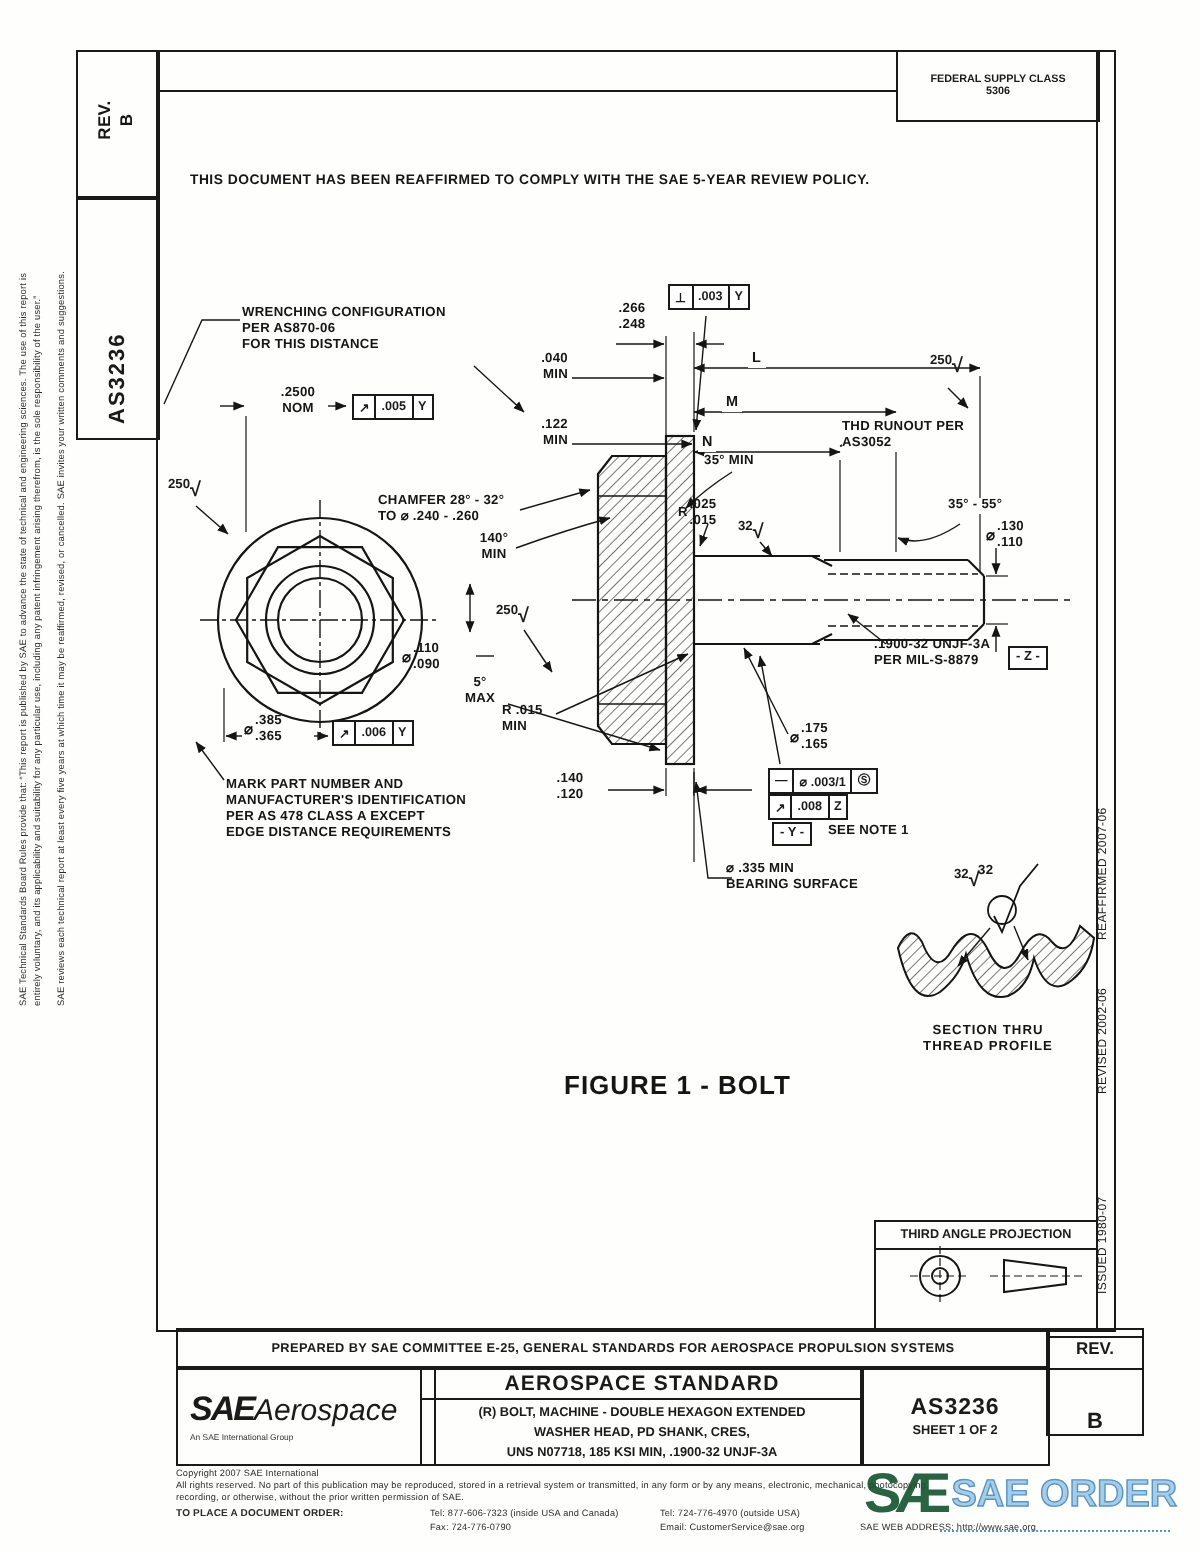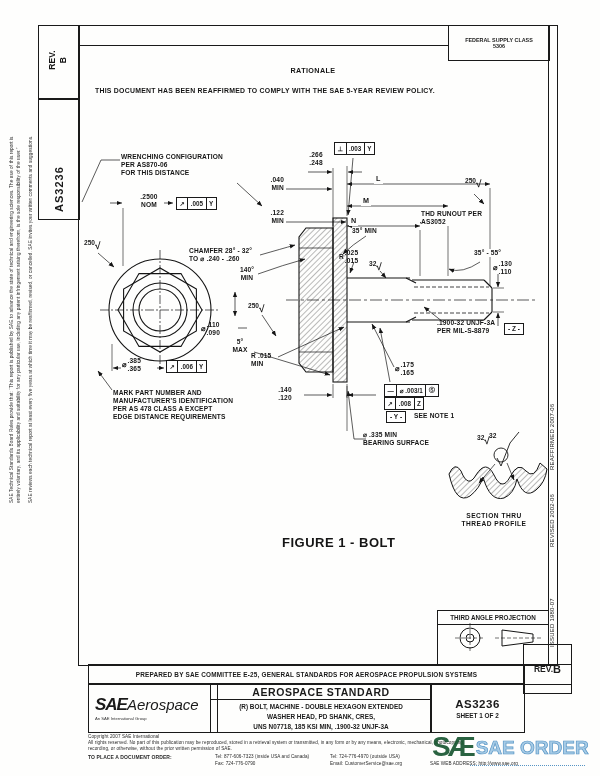--- a/index.html
+++ b/index.html
@@ -153,21 +153,20 @@
 B</div>
 
   <div class="bx" style="left:38px;top:98px;width:40px;height:120px"></div>
   <div class="vrot" style="left:53px;top:212px;font-size:11px;font-weight:bold;letter-spacing:1px">AS3236</div>
 
   <div class="bx" style="left:448px;top:25px;width:100px;height:34px;border-width:1.2px;display:flex;flex-direction:column;align-items:center;justify-content:center">
     <div style="font-size:5.4px;font-weight:bold">FEDERAL SUPPLY CLASS</div>
     <div style="font-size:5.4px;font-weight:bold">5306</div>
   </div>
 
-  <div class="lbl ctr" style="left:78px;top:67px;width:470px;font-size:7.2px;letter-spacing:.4px">RATIONALE</div>
   <div class="lbl" style="left:95px;top:87px;font-size:6.9px;letter-spacing:.25px">THIS DOCUMENT HAS BEEN REAFFIRMED TO COMPLY WITH THE SAE 5-YEAR REVIEW POLICY.</div>
 
   <div class="lbl" style="left:121px;top:153px">WRENCHING CONFIGURATION
 PER AS870-06
 FOR THIS DISTANCE</div>
   <div class="lbl ctr" style="left:135px;top:193px;width:28px">.2500
 NOM</div>
 
   <div class="fcf" style="left:176px;top:197px">
     <span>↗</span>
@@ -324,21 +323,21 @@
       <span style="font-size:15px;font-style:italic;letter-spacing:0px">Aerospace</span>
     </div>
     <div style="font-size:4.2px;color:#333;margin-top:1px">An SAE International Group</div>
   </div>
 
   <div class="bx" style="left:430px;top:683px;width:93px;height:48px;border-width:1.4px;display:flex;flex-direction:column;align-items:center;justify-content:center">
     <div style="font-size:11.5px;font-weight:bold;letter-spacing:.5px">AS3236</div>
     <div style="font-size:6.4px;margin-top:2px;font-weight:bold">SHEET 1 OF 2</div>
   </div>
 
-  <div class="bx" style="left:523px;top:644px;width:47px;height:48px;border-width:1.4px;display:flex;flex-direction:row;align-items:center;justify-content:center">
+  <div class="bx" style="left:523px;top:668px;width:47px;height:48px;border-width:1.4px;display:flex;flex-direction:column;align-items:center;justify-content:space-between">
     <div style="font-size:8.5px;font-weight:bold">REV.</div>
     <div style="font-size:11px;font-weight:bold">B</div>
   </div>
 
   <div class="vrot tiny" style="left:8px;top:503px;width:372px;white-space:normal;line-height:1.5;font-size:4.7px">SAE Technical Standards Board Rules provide that: “This report is published by SAE to advance the state of technical and engineering sciences. The use of this report is entirely voluntary, and its applicability and suitability for any particular use, including any patent infringement arising therefrom, is the sole responsibility of the user.”</div>
   <div class="vrot tiny" style="left:28px;top:503px;font-size:4.7px">SAE reviews each technical report at least every five years at which time it may be reaffirmed, revised, or cancelled. SAE invites your written comments and suggestions.</div>
 
   <div class="vrot" style="left:549px;top:470px;font-size:6px;letter-spacing:.2px">REAFFIRMED 2007-06</div>
   <div class="vrot" style="left:549px;top:547px;font-size:6px;letter-spacing:.2px">REVISED 2002-06</div>
   <div class="vrot" style="left:549px;top:647px;font-size:6px;letter-spacing:.2px">ISSUED 1980-07</div>

